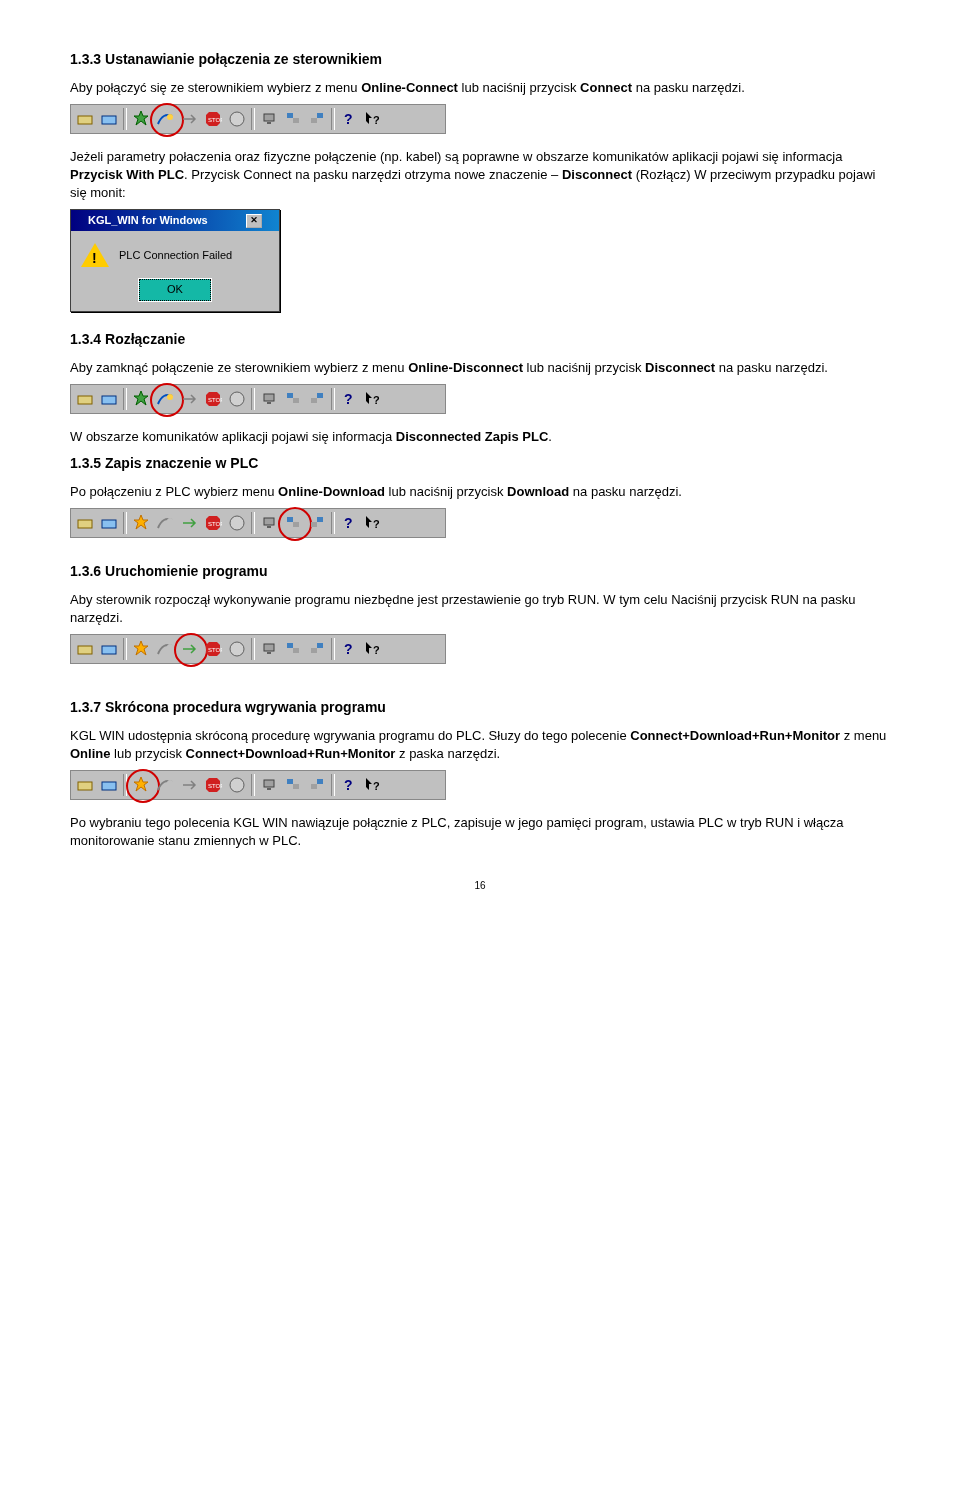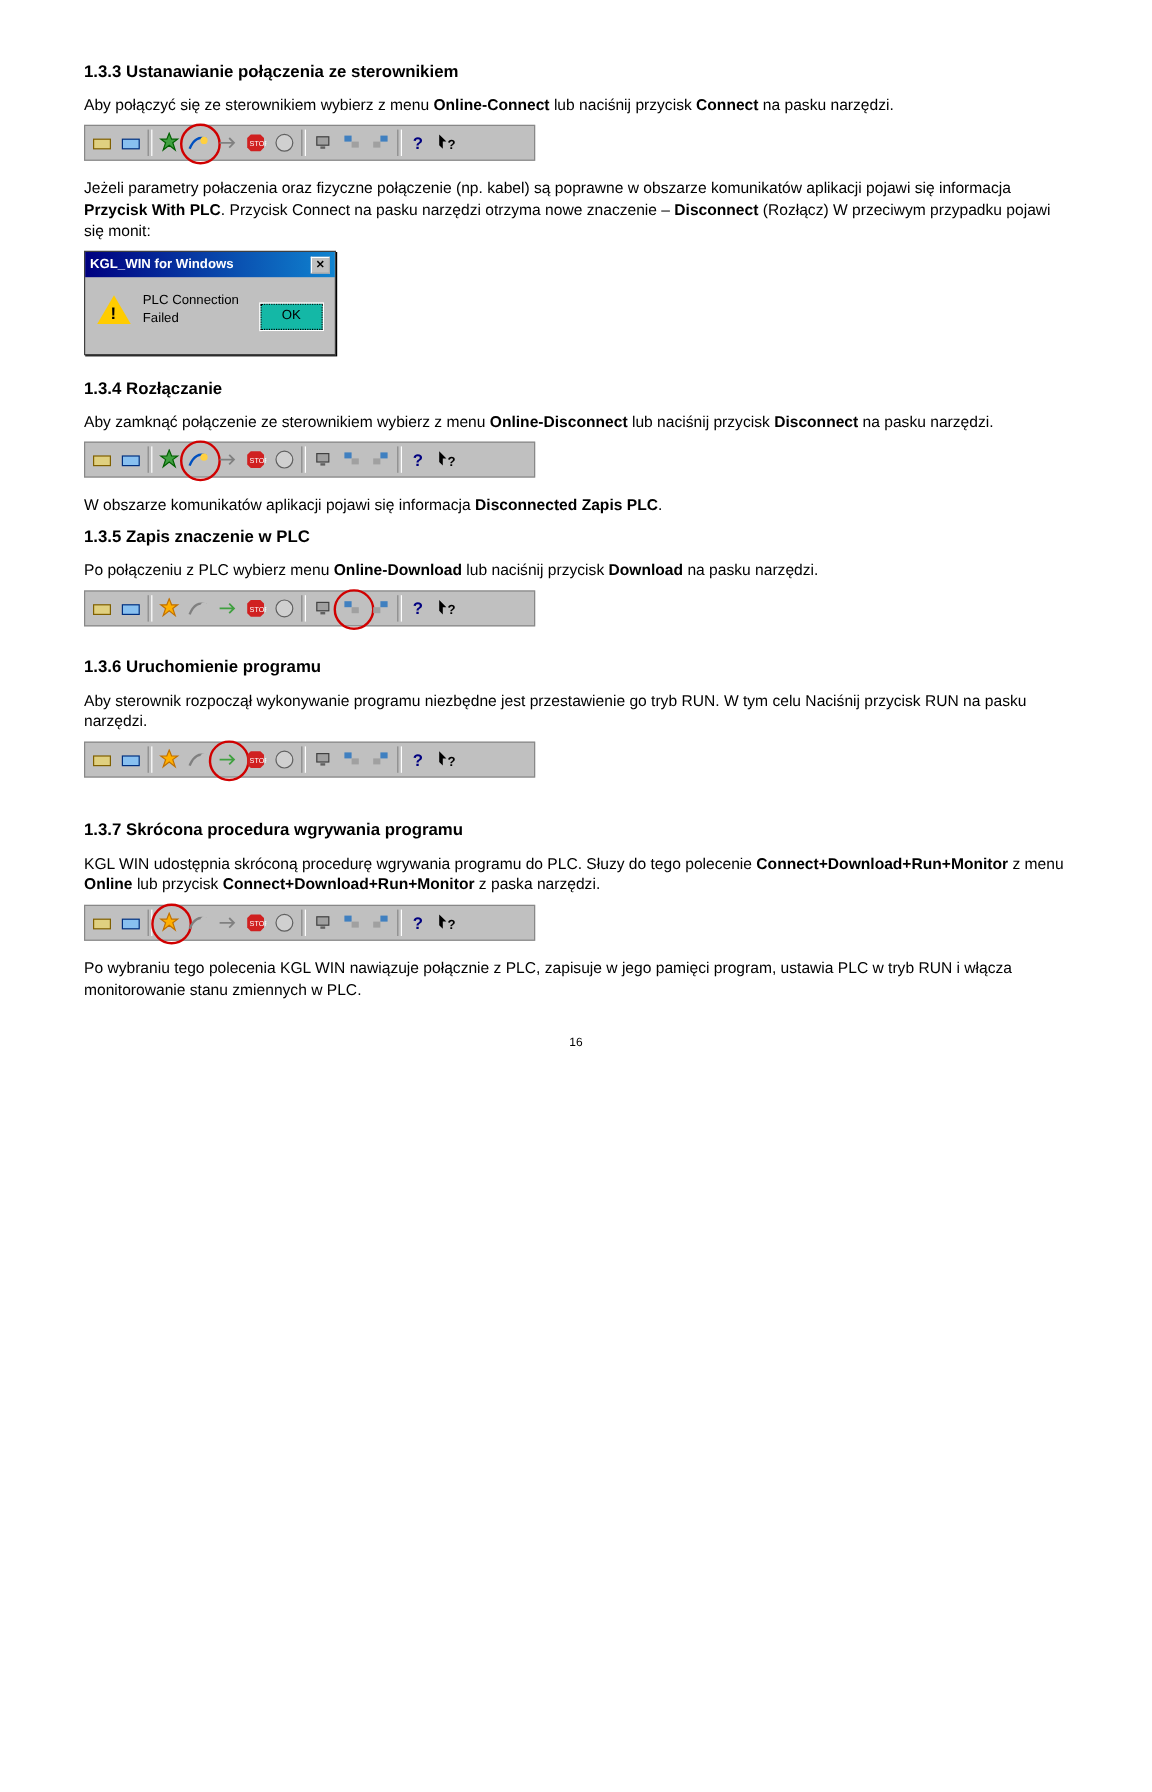--- a/index.html
+++ b/index.html
@@ -62,39 +62,39 @@
     border: 1px solid #404040;
     background: #c0c0c0;
     box-shadow: 1px 1px 0 #000;
     margin: 8px 0 18px 0;
   }
   .dialog-title {
     background: linear-gradient(to right, #000080, #1084d0);
     color: #fff;
     font-weight: bold;
     font-size: 11px;
-    padding: 3px 4px;
+    padding: 3px 17px;
     display: flex;
     justify-content: space-between;
     align-items: center;
   }
   .dialog-close {
     width: 14px;
     height: 12px;
     background: #c0c0c0;
     color: #000;
     font-size: 9px;
     line-height: 10px;
     text-align: center;
     border: 1px outset #fff;
   }
   .dialog-body {
     padding: 12px 10px 10px 10px;
     display: flex;
-    flex-direction: row;
+    flex-direction: column;
     align-items: center;
     justify-content: space-between;
   }
   .dialog-row {
     display: flex;
     align-items: center;
     gap: 10px;
     width: 100%;
     margin-bottom: 12px;
   }

